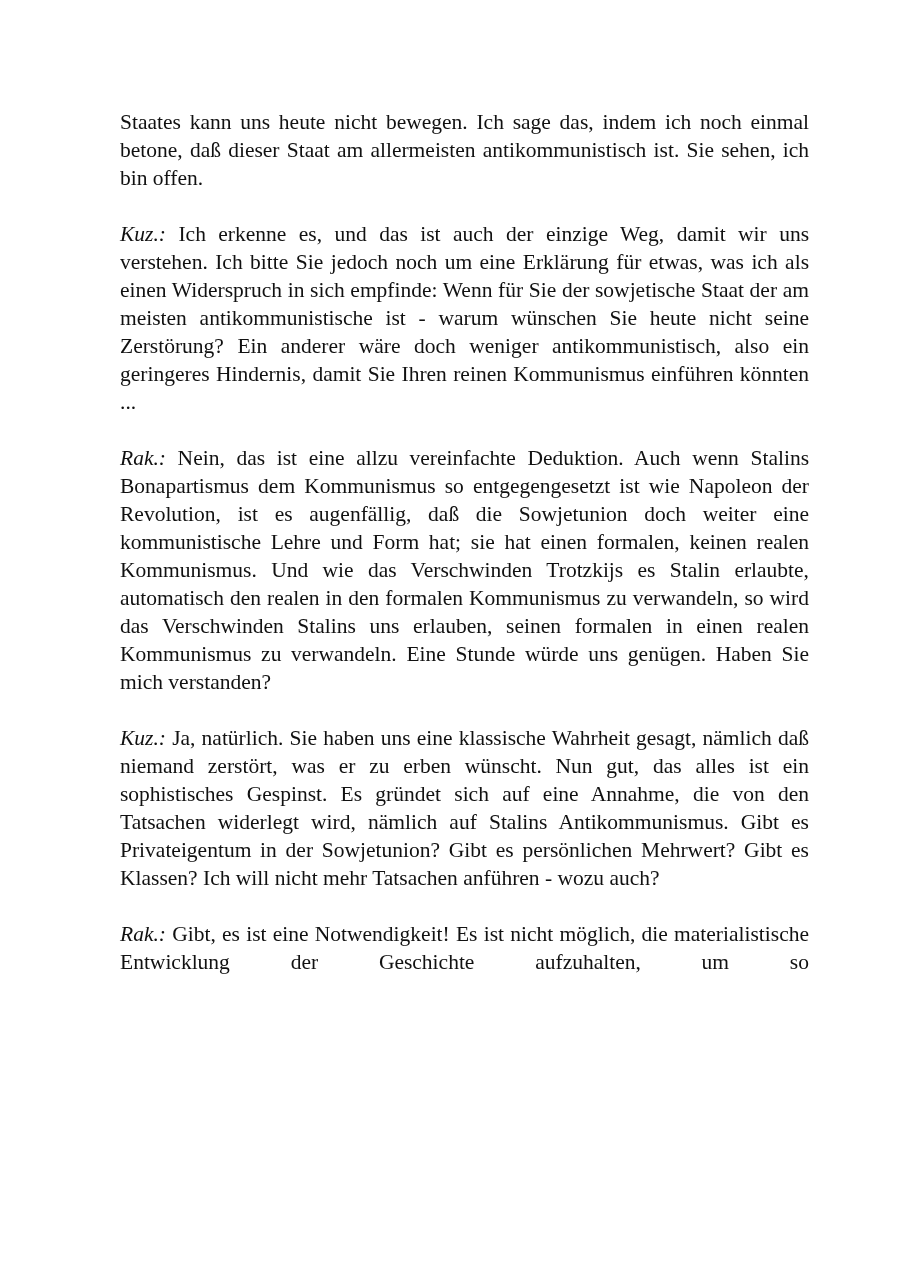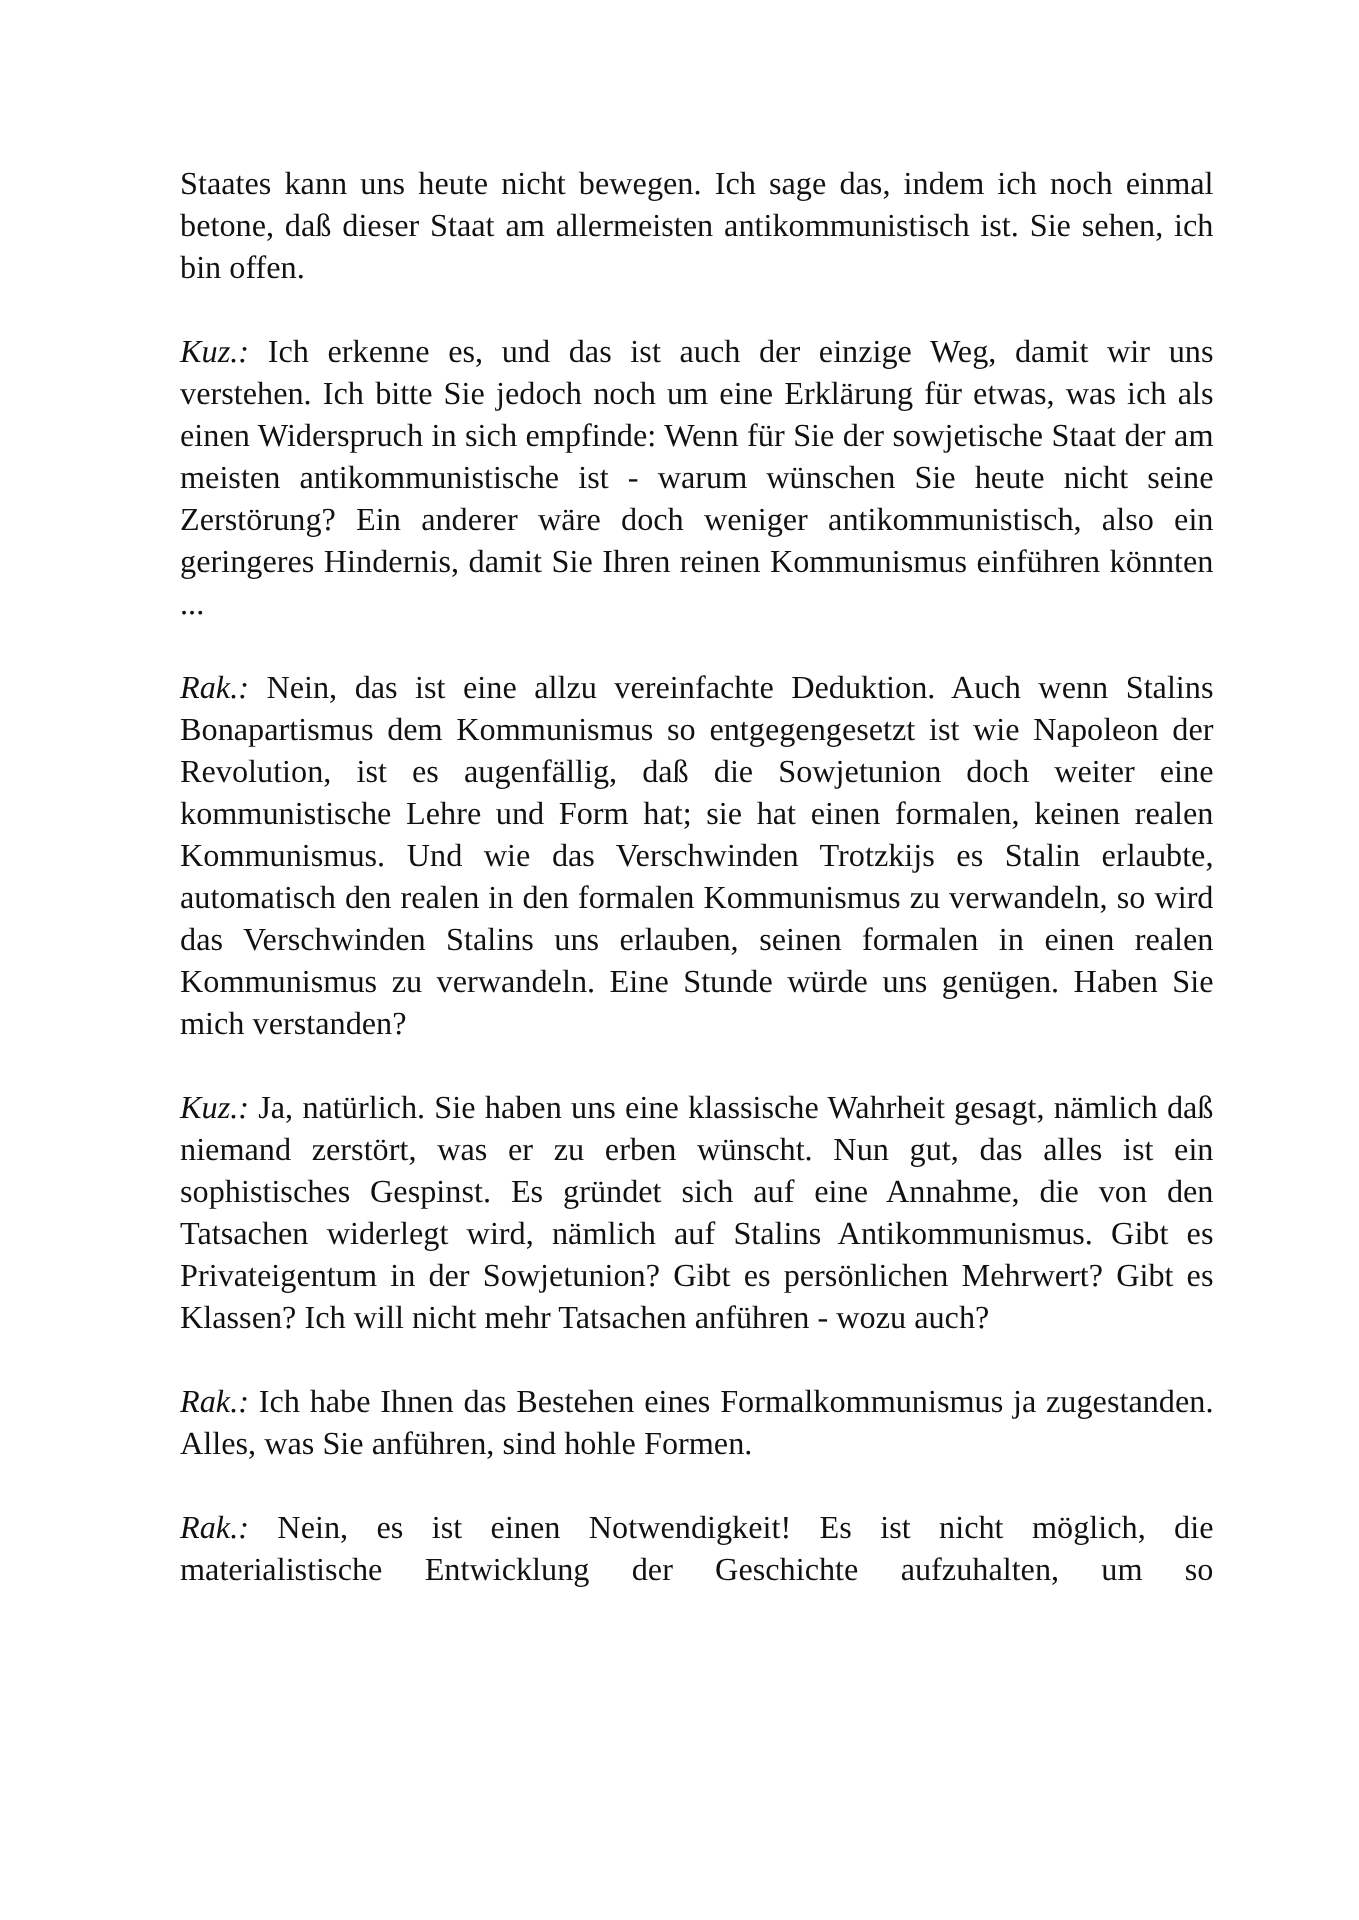--- a/index.html
+++ b/index.html
@@ -34,19 +34,16 @@
   </p>
   <p class="para">
     <span class="speaker">Kuz.:</span><span> Ich erkenne es, und das ist auch der einzige Weg, damit wir uns verstehen. Ich bitte Sie jedoch noch um eine Erklärung für etwas, was ich als einen Widerspruch in sich empfinde: Wenn für Sie der sowjetische Staat der am meisten antikommunistische ist - warum wünschen Sie heute nicht seine Zerstörung? Ein anderer wäre doch weniger antikommunistisch, also ein geringeres Hindernis, damit Sie Ihren reinen Kommunismus einführen könnten ...</span>
   </p>
   <p class="para">
     <span class="speaker">Rak.:</span><span> Nein, das ist eine allzu vereinfachte Deduktion. Auch wenn Stalins Bonapartismus dem Kommunismus so entgegengesetzt ist wie Napoleon der Revolution, ist es augenfällig, daß die Sowjetunion doch weiter eine kommunistische Lehre und Form hat; sie hat einen formalen, keinen realen Kommunismus. Und wie das Verschwinden Trotzkijs es Stalin erlaubte, automatisch den realen in den formalen Kommunismus zu verwandeln, so wird das Verschwinden Stalins uns erlauben, seinen formalen in einen realen Kommunismus zu verwandeln. Eine Stunde würde uns genügen. Haben Sie mich verstanden?</span>
   </p>
   <p class="para">
     <span class="speaker">Kuz.:</span><span> Ja, natürlich. Sie haben uns eine klassische Wahrheit gesagt, nämlich daß niemand zerstört, was er zu erben wünscht. Nun gut, das alles ist ein sophistisches Gespinst. Es gründet sich auf eine Annahme, die von den Tatsachen widerlegt wird, nämlich auf Stalins Antikommunismus. Gibt es Privateigentum in der Sowjetunion? Gibt es persönlichen Mehrwert? Gibt es Klassen? Ich will nicht mehr Tatsachen anführen - wozu auch?</span>
   </p>
-  <p class="para">
-    <span class="speaker">Rak.:</span><span> Ich habe Ihnen das Bestehen eines Formalkommunismus ja zugestanden. Alles, was Sie anführen, sind hohle Formen.</span>
-  </p>
   <p class="para continues">
-    <span class="speaker">Rak.:</span><span> Nein, es ist einen Notwendigkeit! Es ist nicht möglich, die materialistische Entwicklung der Geschichte aufzuhalten, um so</span>
+    <span class="speaker">Rak.:</span><span> Gibt, es ist eine Notwendigkeit! Es ist nicht möglich, die materialistische Entwicklung der Geschichte aufzuhalten, um so</span>
   </p>
 </div>
 
 </body></html>

